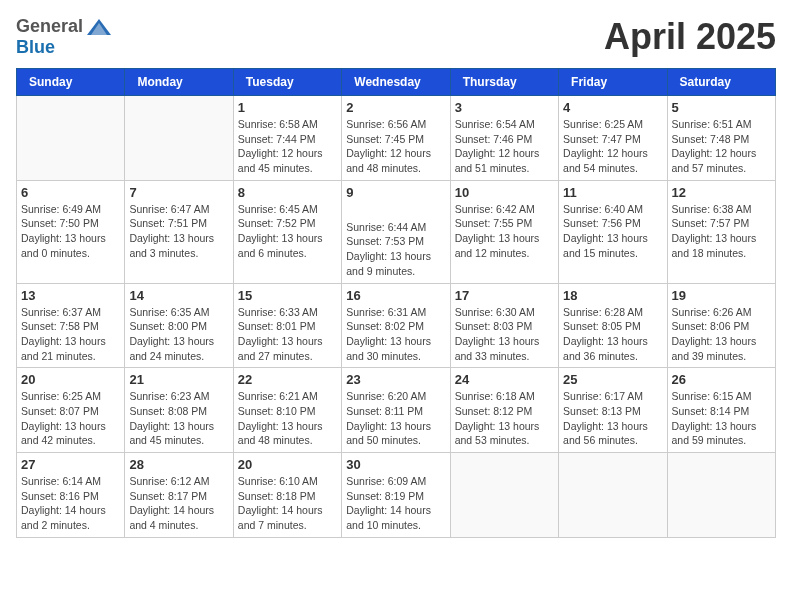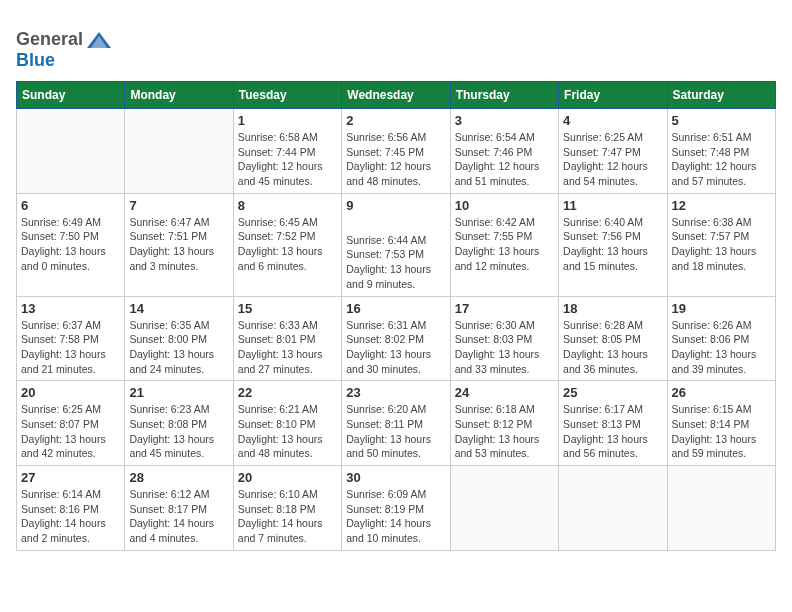--- a/index.html
+++ b/index.html
@@ -8,21 +8,20 @@
       background: #fff;
       width: 792px;
       min-height: 612px;
       padding: 16px;
     }
     .header-area {
       display: flex;
       justify-content: space-between;
       align-items: flex-start;
       margin-bottom: 10px;
-      margin-top: 13px;
     }
     .logo {
       display: flex;
       flex-direction: column;
       align-items: flex-start;
     }
     .logo-text {
       display: flex;
       align-items: center;
       font-size: 18px;
@@ -50,23 +49,23 @@
     .location-title {
       font-size: 16px;
       color: #555;
     }
     .calendar {
       width: 100%;
       border-collapse: collapse;
       font-size: 11px;
     }
     .calendar th {
-      background-color: #15803d;
+      background-color: #1d4ed8;
       color: #fff;
-      padding: 6px 5px;
+      padding: 6px 12px;
       text-align: left;
       font-size: 12px;
       border: 1px solid #1a5a9a;
     }
     .calendar td {
       border: 1px solid #ccc;
       vertical-align: top;
       padding: 4px;
       width: calc(100% / 7);
       min-height: 80px;
@@ -95,20 +94,21 @@
     <div class="logo-text">
       <span class="logo-general">General</span>
       <svg class="logo-icon" viewBox="0 0 28 20">
         <polygon points="14,2 26,18 2,18" fill="#2a6db5"></polygon>
         <polygon points="14,6 22,18 6,18" fill="#fff" opacity="0.4"></polygon>
       </svg>
     </div>
     <span class="logo-blue" style="font-size:18px;font-weight:bold;">Blue</span>
   </div>
   <div class="title-area">
+    <div class="month-title">April 2025</div>
   </div>
 </div>
 
 <table class="calendar">
   <thead>
     <tr>
     <th>Sunday</th>
         <th>Monday</th>
         <th>Tuesday</th>
         <th>Wednesday</th>

